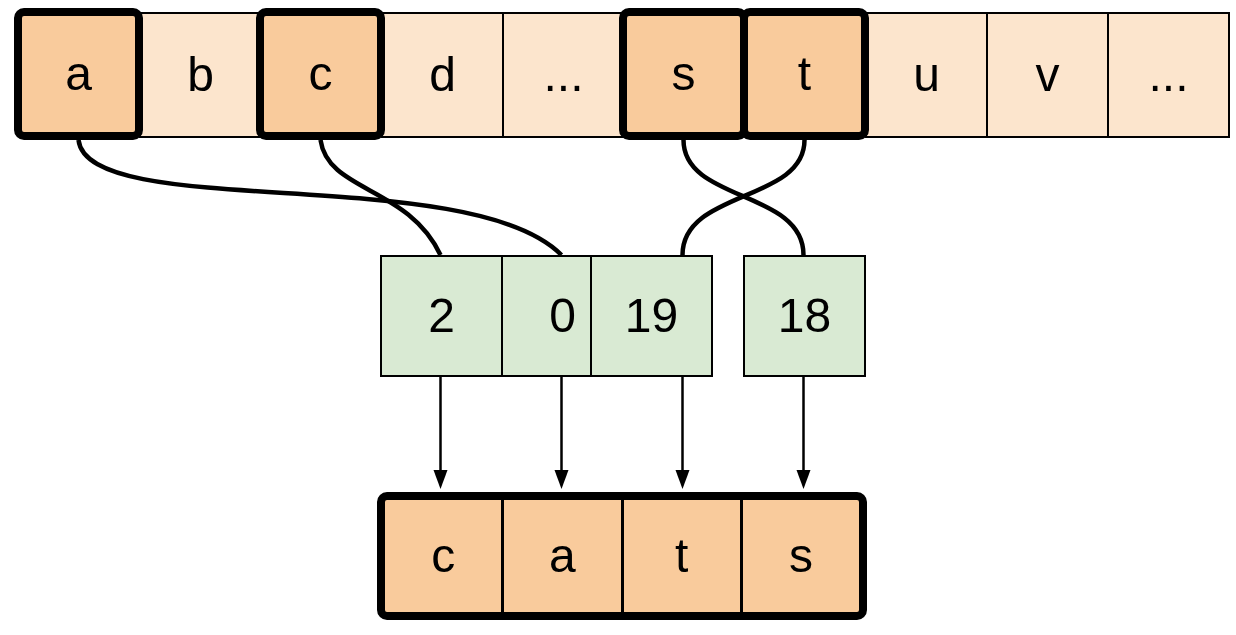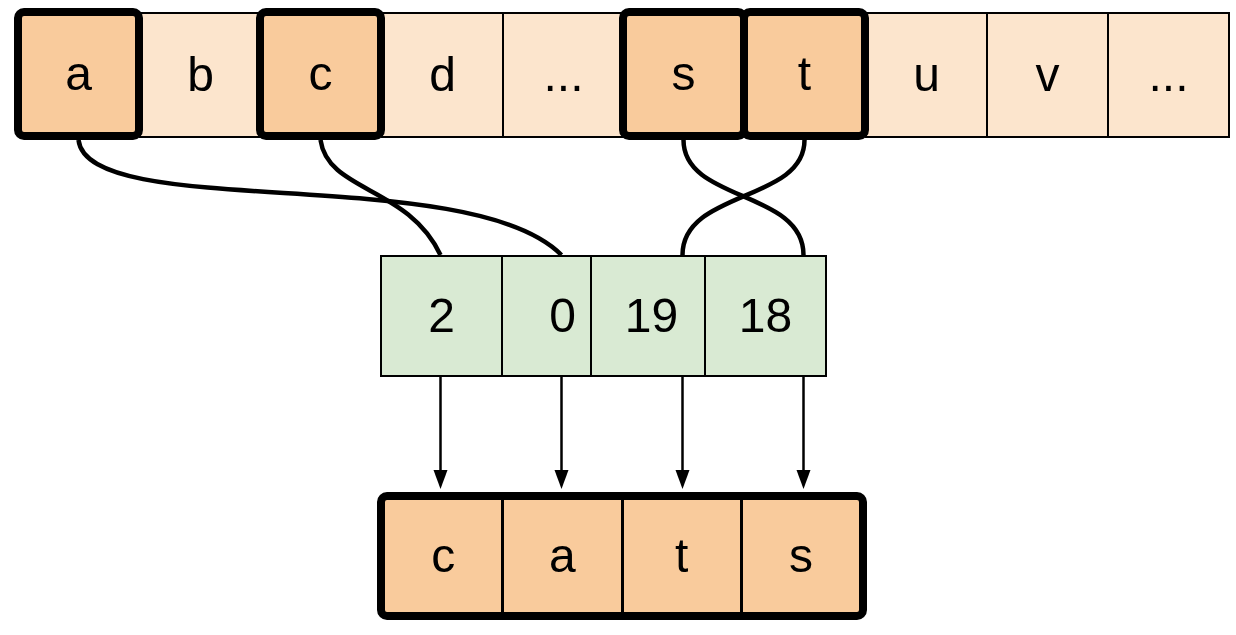--- a/index.html
+++ b/index.html
@@ -96,21 +96,21 @@
   <div>
     <div class="cell mid green" style="left:380px">
         <span>2</span>
       </div>
     <div class="cell mid green" style="left:501px">
         <span>0</span>
       </div>
     <div class="cell mid green" style="left:590px">
         <span>19</span>
       </div>
-    <div class="cell mid green" style="left:704px">
+    <div class="cell mid green" style="left:743px">
         <span>18</span>
       </div>
   </div>
 
   <div id="word-array">
     <div class="wcell">
         <span>c</span>
       </div>
     <div class="wcell">
         <span>a</span>

